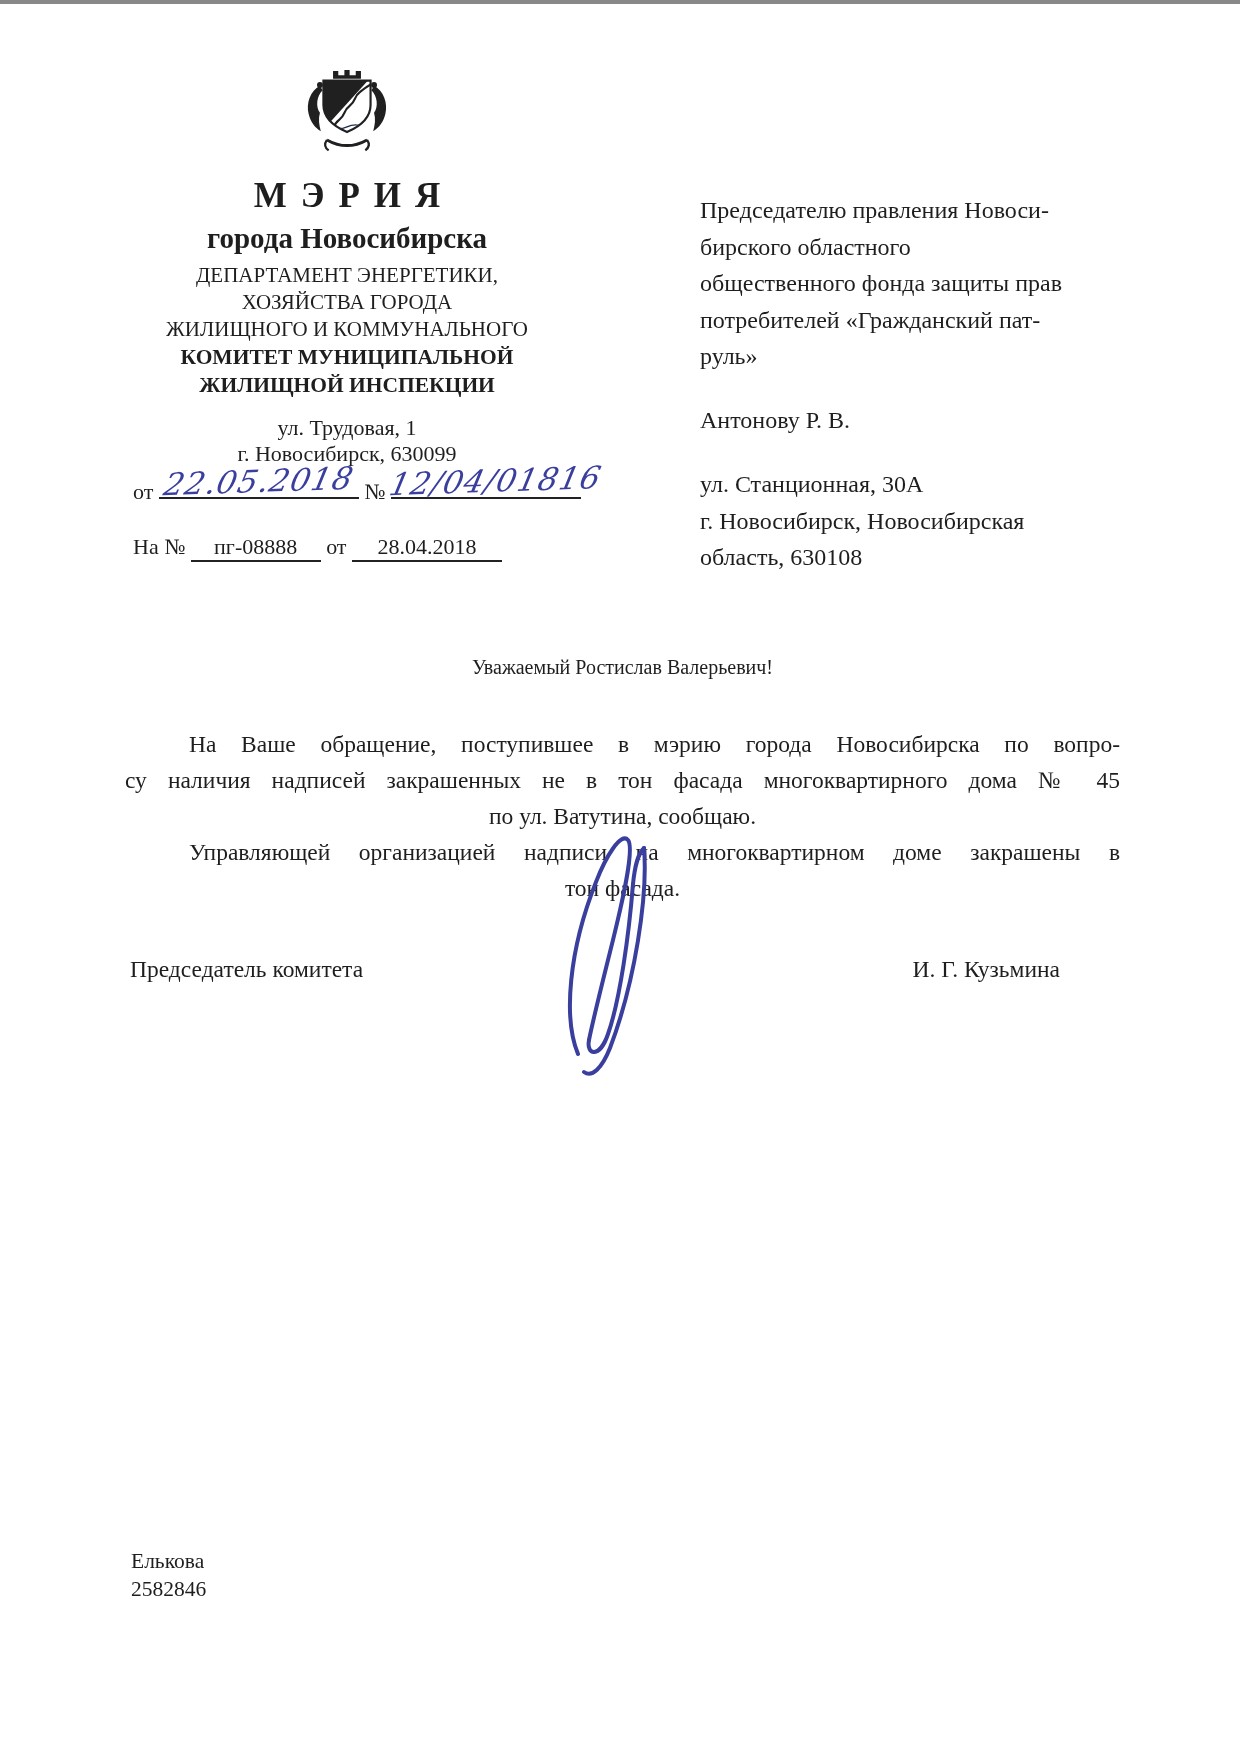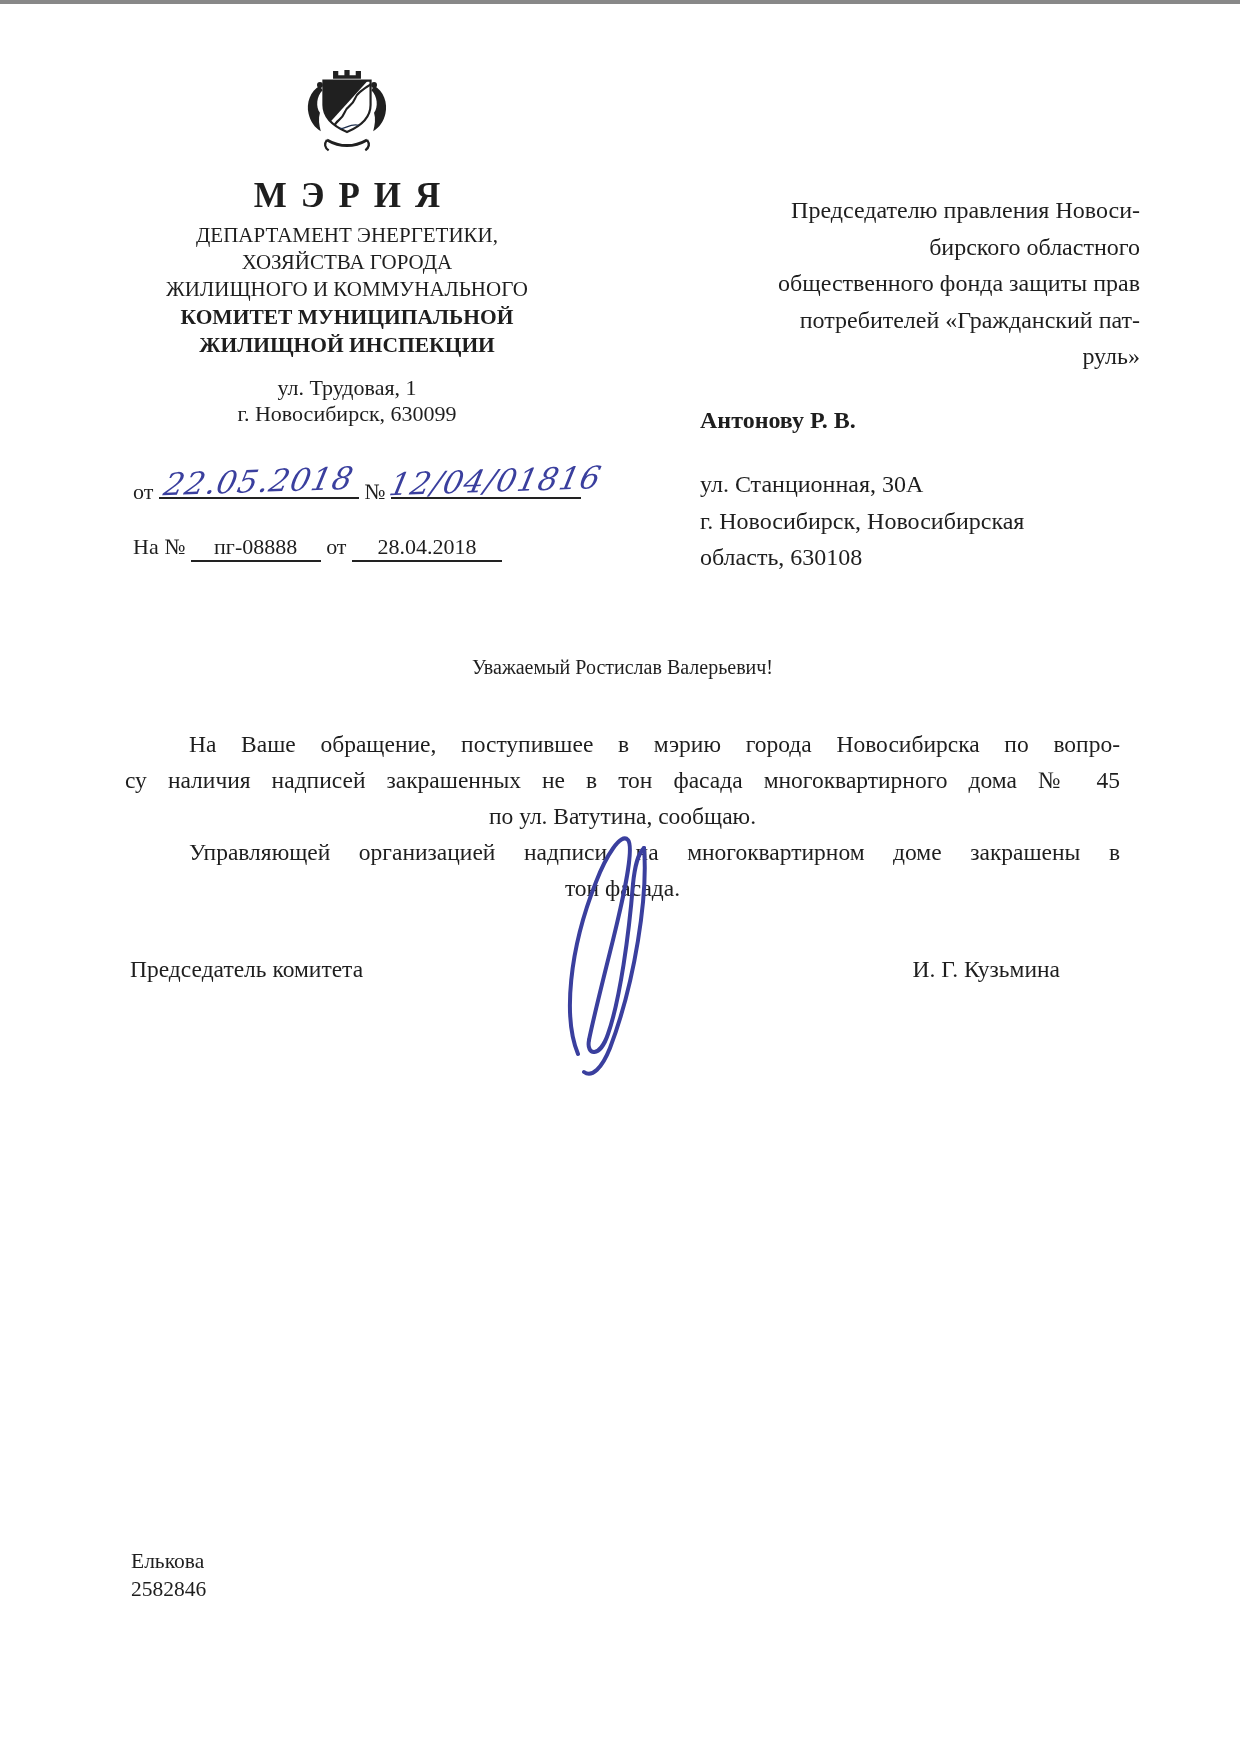--- a/index.html
+++ b/index.html
@@ -34,22 +34,22 @@
     color:#3a3f9e;
     font-size:31px;
     letter-spacing:1px;
     display:inline-block;
     transform:skewX(-14deg) rotate(-2deg);
     position:absolute;left:0;right:0;bottom:-2px;
     white-space:nowrap;
   }
   
   .recipient{position:absolute;left:700px;width:440px;font-size:24px;line-height:36.5px;}
-  .r1{top:188px;text-align:right;}
-  .r-name{top:398px;font-weight:bold;}
+  .r1{top:188px;}
+  .r-name{top:398px;}
   .r-addr{top:462px;}
   .r-email{top:590px;}
   
   .salutation{position:absolute;left:125px;top:652px;width:995px;text-align:center;font-size:20px;}
   .para{position:absolute;left:125px;width:995px;font-size:23.5px;line-height:36px;}
   .p1{top:722px;}
   .p2{top:830px;}
   .jline{text-align:justify;text-align-last:justify;}
   .lastline{text-align:center;}
   .indent{text-indent:64px;}
@@ -86,20 +86,21 @@
       <circle cx="24" cy="21" r="3.4" fill="#202020"></circle>
 
       <path d="M86,22 C97,28 102,42 99,54 C97,63 92,70 85,74 C87,67 88,60 86,53 C91,46 90,34 83,27 Z" fill="#202020"></path>
       <circle cx="86" cy="21" r="3.4" fill="#202020"></circle>
 
       <path d="M32,84 q23,13 46,0" fill="none" stroke="#202020" stroke-width="3.4"></path>
       <path d="M32,84 q-5,7 2,12 M78,84 q5,7 -2,12" fill="none" stroke="#202020" stroke-width="2.6"></path>
     </svg>
 
     <div class="org1">МЭРИЯ</div>
+    <div class="org2">города Новосибирска</div>
 
     <div class="dept">
       <div>ДЕПАРТАМЕНТ ЭНЕРГЕТИКИ,</div>
       <div>ХОЗЯЙСТВА ГОРОДА</div>
       <div>ЖИЛИЩНОГО И КОММУНАЛЬНОГО</div>
     </div>
 
     <div class="committee">
       <div>КОМИТЕТ МУНИЦИПАЛЬНОЙ</div>
       <div>ЖИЛИЩНОЙ ИНСПЕКЦИИ</div>

